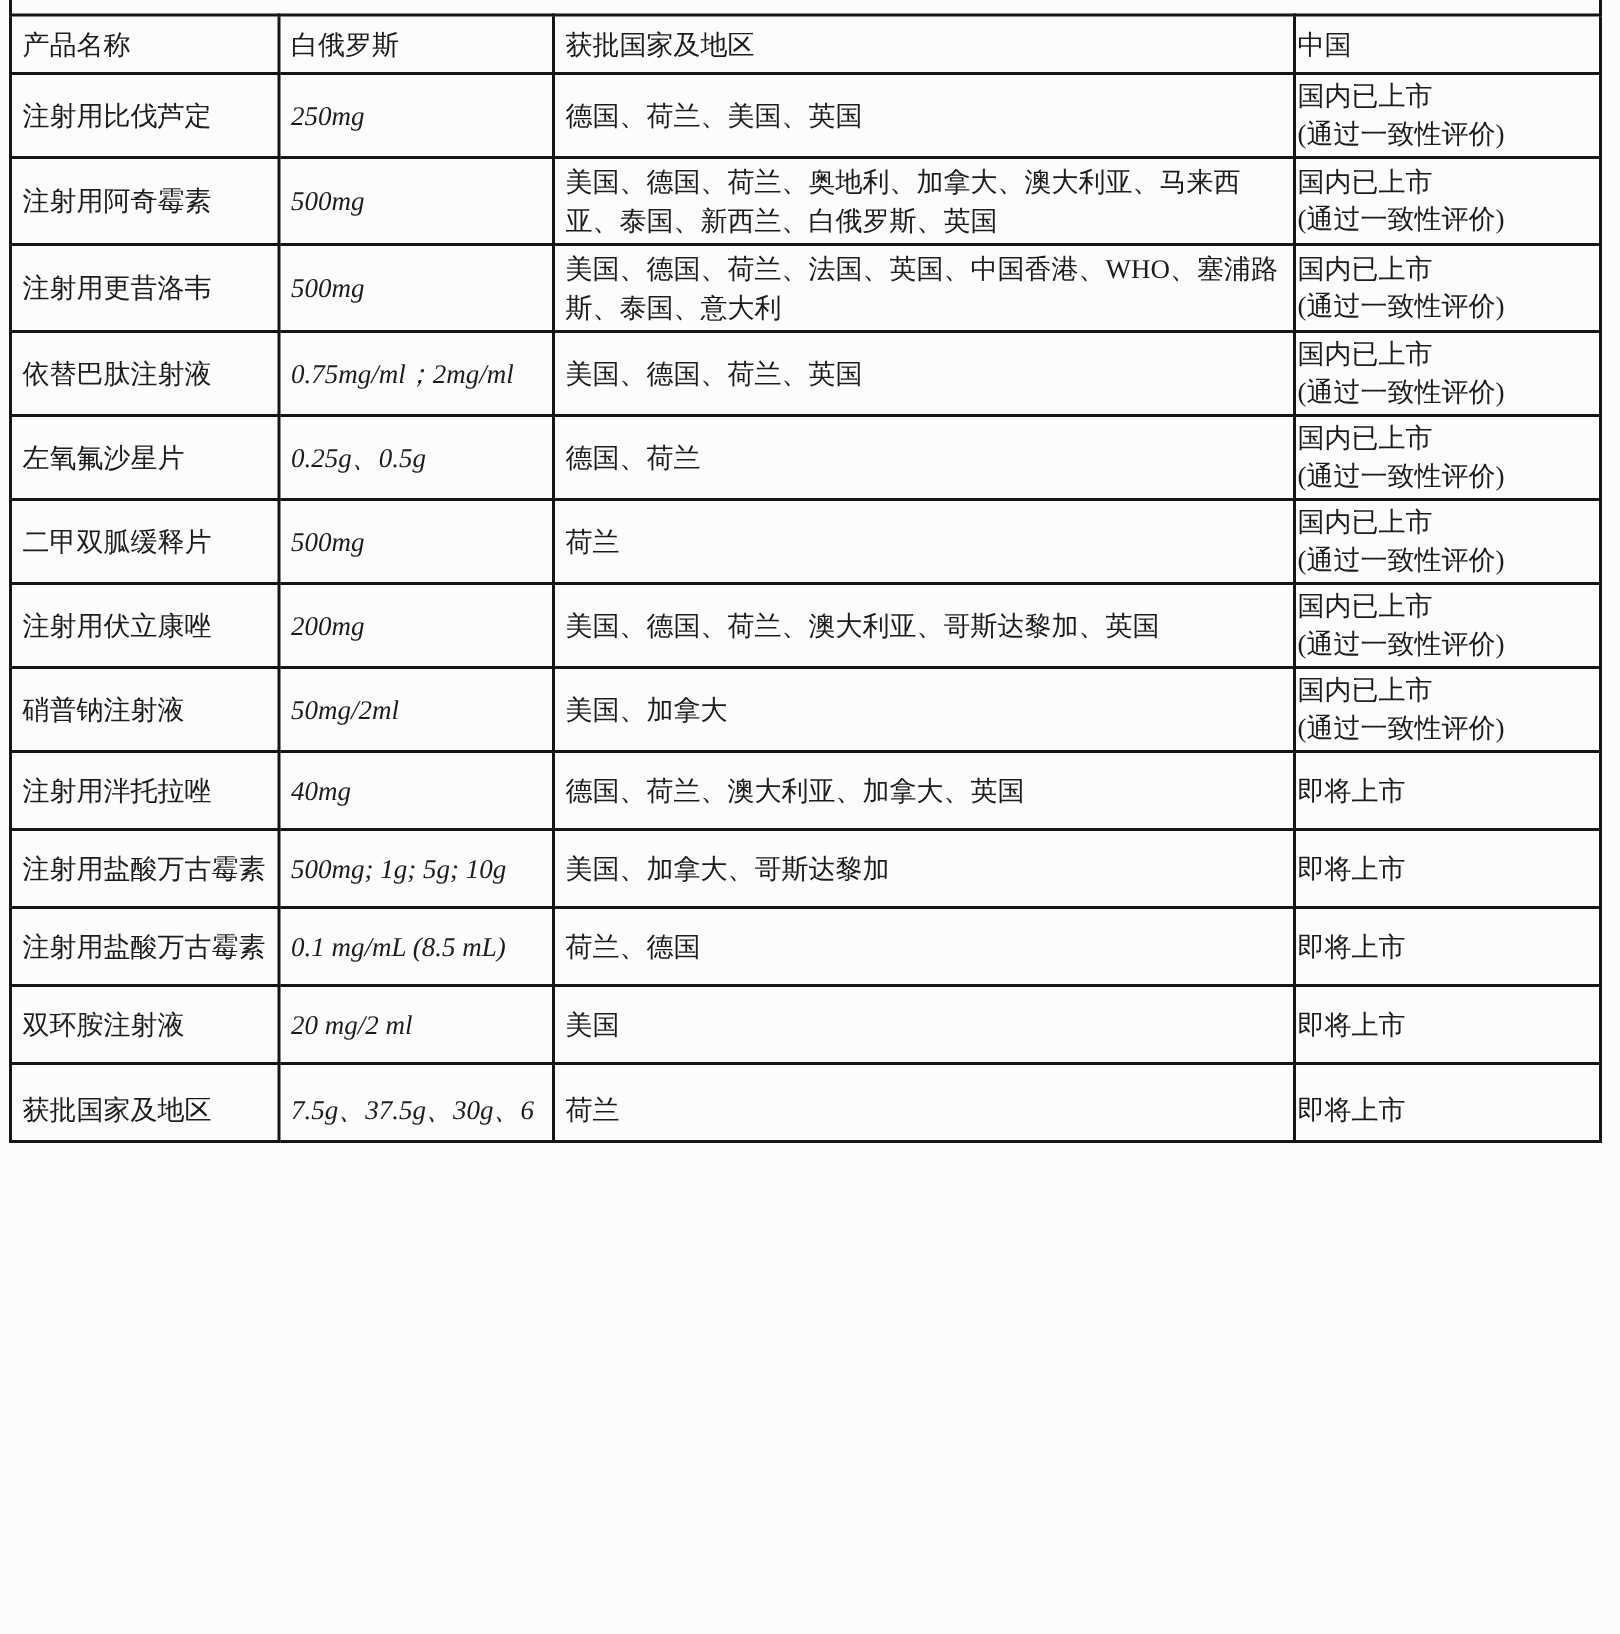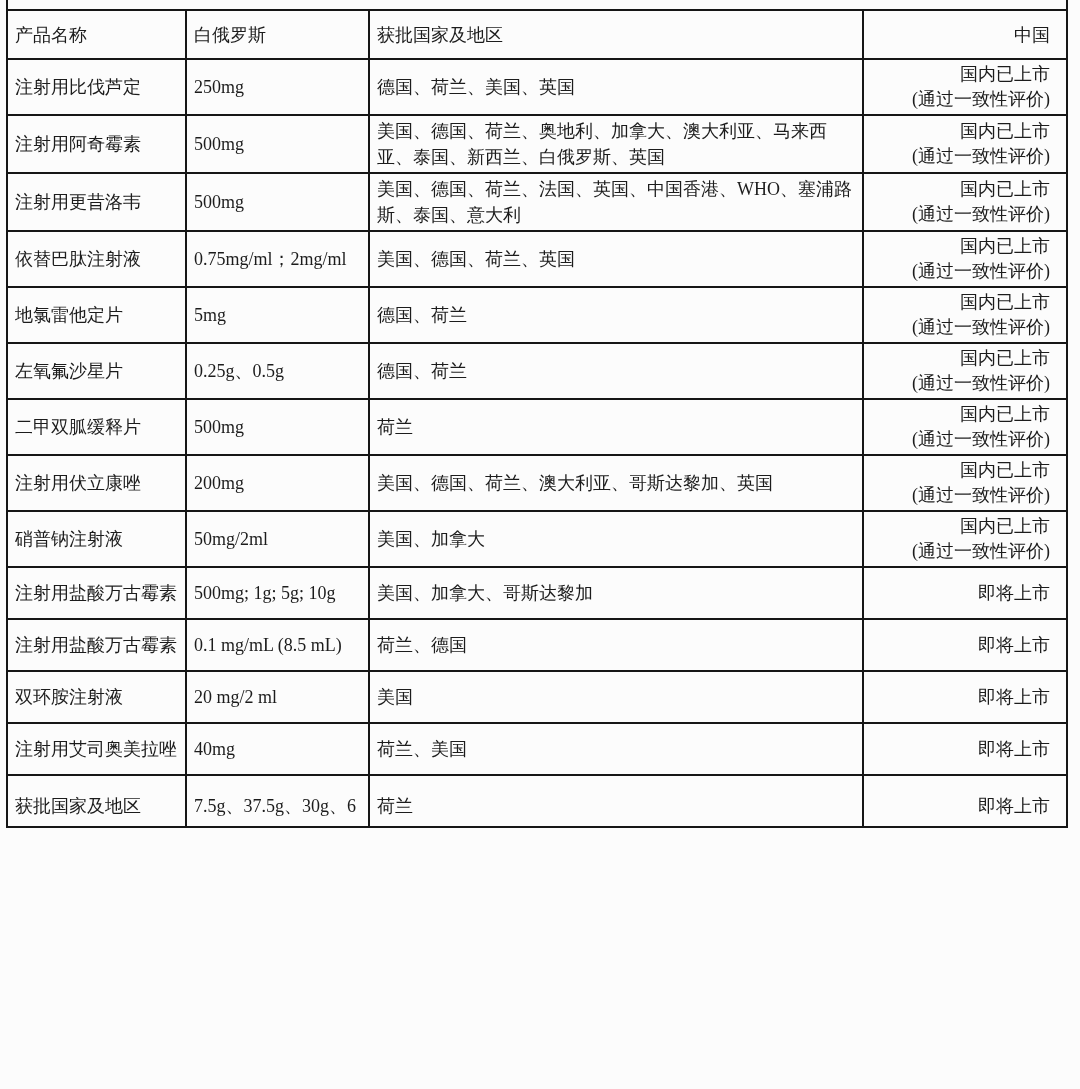--- a/index.html
+++ b/index.html
@@ -35,29 +35,29 @@
     padding: 2px 4px 2px 7px;
     text-align: left;
     box-sizing: border-box;
     overflow: hidden;
   }
   tr.top-band td {
     border-top: none;
     height: 10px;
     padding: 0;
   }
-  tr.header-row th { height: 49px; }
+  tr.header-row th { height: 39px; }
   tr.data-row td { height: 52px; }
   td.china-cell, th.china-head {
-    text-align: right;
-    padding: 2px 16px;
+    text-align: left;
+    padding: 2px 1px;
   }
   .china-line { line-height: 25px; }
   .china-line:empty { display: none; }
-  td.spec-cell { padding-right: 16px; }
+  td.spec-cell { padding-right: 16px; font-style: italic; }
   
   tr.data-row:last-child td {
     vertical-align: bottom;
     padding-bottom: 7px;
   }
   tr.data-row:last-child td.spec-cell {
     white-space: nowrap;
   }
 </style>
 </head>
@@ -118,29 +118,20 @@
         <tr class="data-row">
           <td class="name-cell">依替巴肽注射液</td>
           <td class="spec-cell">0.75mg/ml；2mg/ml</td>
           <td class="countries-cell">美国、德国、荷兰、英国</td>
           <td class="china-cell">
             <div class="china-line">国内已上市</div>
             <div class="china-line">(通过一致性评价)</div>
           </td>
         </tr>
 
-        <tr class="data-row">
-          <td class="name-cell">地氯雷他定片</td>
-          <td class="spec-cell">5mg</td>
-          <td class="countries-cell">德国、荷兰</td>
-          <td class="china-cell">
-            <div class="china-line">国内已上市</div>
-            <div class="china-line">(通过一致性评价)</div>
-          </td>
-        </tr>
 
         <tr class="data-row">
           <td class="name-cell">左氧氟沙星片</td>
           <td class="spec-cell">0.25g、0.5g</td>
           <td class="countries-cell">德国、荷兰</td>
           <td class="china-cell">
             <div class="china-line">国内已上市</div>
             <div class="china-line">(通过一致性评价)</div>
           </td>
         </tr>
@@ -169,20 +160,29 @@
         <tr class="data-row">
           <td class="name-cell">硝普钠注射液</td>
           <td class="spec-cell">50mg/2ml</td>
           <td class="countries-cell">美国、加拿大</td>
           <td class="china-cell">
             <div class="china-line">国内已上市</div>
             <div class="china-line">(通过一致性评价)</div>
           </td>
         </tr>
 
+        <tr class="data-row">
+          <td class="name-cell">注射用泮托拉唑</td>
+          <td class="spec-cell">40mg</td>
+          <td class="countries-cell">德国、荷兰、澳大利亚、加拿大、英国</td>
+          <td class="china-cell">
+            <div class="china-line">即将上市</div>
+
+          </td>
+        </tr>
 
         <tr class="data-row">
           <td class="name-cell">注射用盐酸万古霉素</td>
           <td class="spec-cell">500mg; 1g; 5g; 10g</td>
           <td class="countries-cell">美国、加拿大、哥斯达黎加</td>
           <td class="china-cell">
             <div class="china-line">即将上市</div>
 
           </td>
         </tr>
@@ -200,29 +200,20 @@
         <tr class="data-row">
           <td class="name-cell">双环胺注射液</td>
           <td class="spec-cell">20 mg/2 ml</td>
           <td class="countries-cell">美国</td>
           <td class="china-cell">
             <div class="china-line">即将上市</div>
 
           </td>
         </tr>
 
-        <tr class="data-row">
-          <td class="name-cell">注射用艾司奥美拉唑</td>
-          <td class="spec-cell">40mg</td>
-          <td class="countries-cell">荷兰、美国</td>
-          <td class="china-cell">
-            <div class="china-line">即将上市</div>
-
-          </td>
-        </tr>
 
 
         <tr class="data-row">
           <td class="name-cell">获批国家及地区</td>
           <td class="spec-cell">7.5g、37.5g、30g、6</td>
           <td class="countries-cell">荷兰</td>
           <td class="china-cell">
             <div class="china-line">即将上市</div>
 
           </td>

